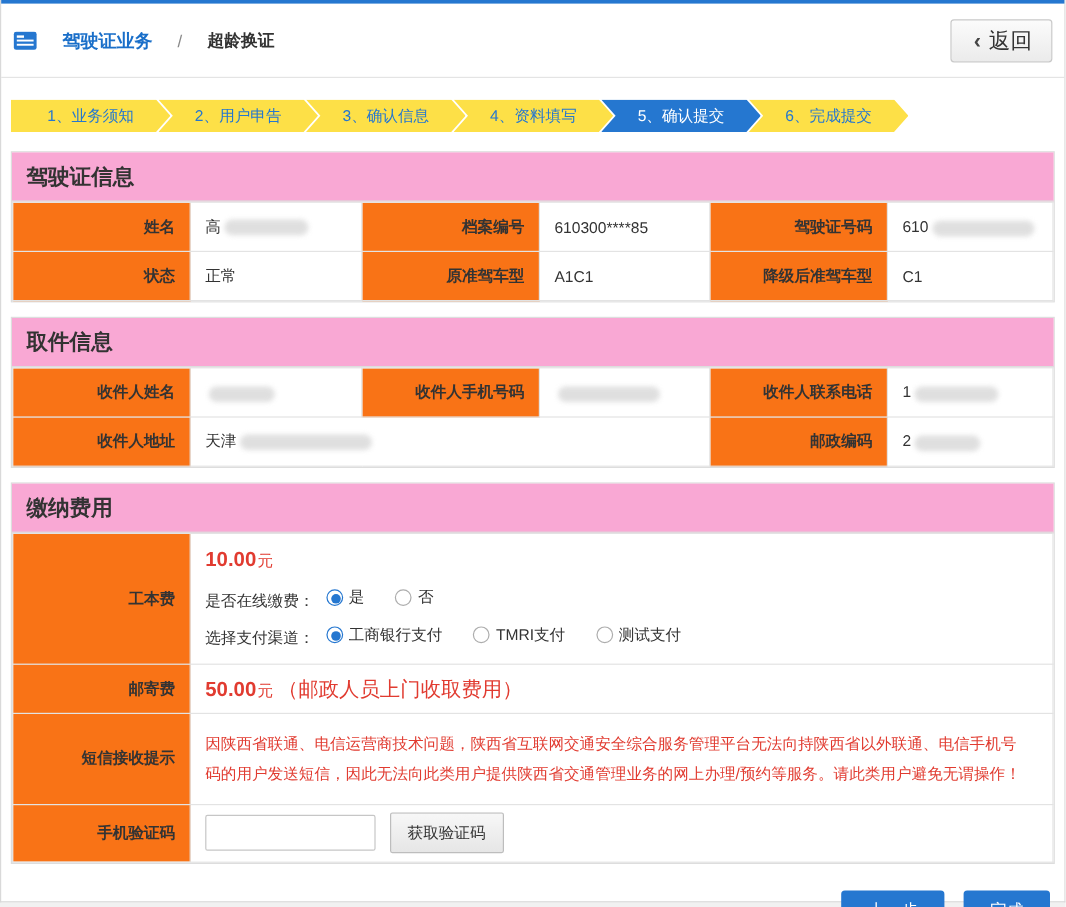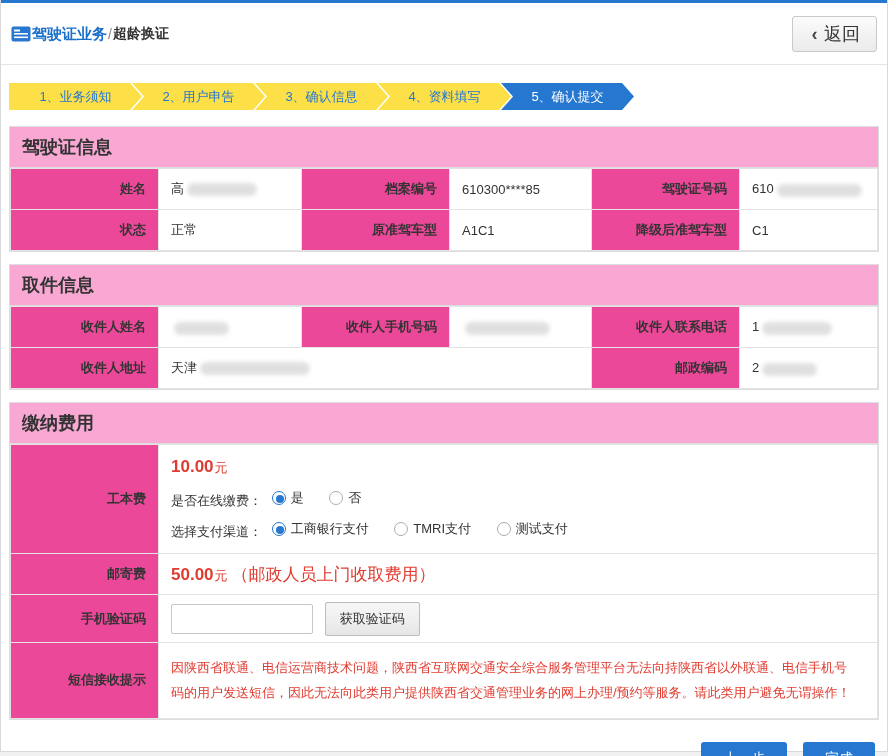--- a/index.html
+++ b/index.html
@@ -6,42 +6,42 @@
   html,body { width: 888px; height: 756px; overflow: hidden; }
   body {
     font-family: "Liberation Sans", "DejaVu Sans", sans-serif;
     font-size: 13px; color: #333; background: #f1f1f1;
   }
   .page { width: 888px; height: 752px; background: #fff; border: 1px solid #d9d9d9; border-top: none; }
   .topbar { height: 3px; background: #2577d0; }
 
   
   .header { display: flex; align-items: center; justify-content: space-between; padding: 13px 10px 12px 10px; border-bottom: 1px solid #e4e4e4; }
-  .header-left { display: flex; align-items: center; gap: 1px; }
+  .header-left { display: flex; align-items: center; gap: 21px; }
   .doc-icon { display: inline-flex; }
   .title { color: #1a6fc9; font-weight: bold; font-size: 15px; }
   .sep { color: #888; font-size: 14px; }
   .subtitle { color: #333; font-weight: bold; font-size: 14px; }
   .back-btn { cursor: pointer; border: 1px solid #c9c9c9; border-radius: 3px; background: linear-gradient(#fbfbfb, #ebebeb); padding: 5px 16px; font-size: 18px; color: #333; font-family: Liberation Mono, monospace; }
   .back-btn .chev { font-weight: bold; margin-right: 4px; color: #444; }
 
   
   .steps { display: flex; margin: 18px 8px 16px 8px; height: 27px; }
   .step { width: 133px; line-height: 27px; text-align: center; font-size: 13px; color: #2577d0; background: #fde047; cursor: pointer;
           clip-path: polygon(0 0, calc(100% - 12px) 0, 100% 50%, calc(100% - 12px) 100%, 0 100%, 12px 50%); }
   .step.first { clip-path: polygon(0 0, calc(100% - 12px) 0, 100% 50%, calc(100% - 12px) 100%, 0 100%); }
   .step + .step { margin-left: -10px; }
   .step.active { background: #2577d0; color: #fff; }
 
   
   .section { margin: 0 8px 12px 8px; border: 1px solid #ddd; }
   .section-title { background: #f9a8d4; border-bottom: 1px solid #ddd; padding: 8px 12px; font-weight: bold; color: #333; font-size: 18px; }
   table { width: 100%; border-collapse: collapse; table-layout: fixed; }
   td { border: 1px solid #e3e3e3; height: 41px; font-size: 13px; vertical-align: middle; }
-  td.lbl { background: #ec4899; text-align: right; padding-right: 12px; font-weight: bold; color: #333; }
+  td.lbl { background: #f97316; text-align: right; padding-right: 12px; font-weight: bold; color: #333; }
   td.val { background: #fff; text-align: left; padding-left: 12px; color: #333; }
 
   .blur { display: inline-block; height: 13px; border-radius: 7px; background: #dadada; filter: blur(2px); opacity: .85; vertical-align: middle; margin-left: 3px; } .w55 { width: 55px; } .w70 { width: 70px; } .w85 { width: 85px; } .w110 { width: 110px; }
 
   
   .fee-cell { padding: 12px 0 12px 12px; }
   .fee-line { margin-bottom: 12px; }
   .amount { color: #e13b30; font-weight: bold; font-size: 17px; }
   .yuan { color: #e13b30; font-size: 13px; margin-left: 1px; }
   .note { color: #e13b30; font-size: 17px; margin-left: 4px; }
@@ -86,20 +86,21 @@
       <span class="chev">‹</span><span>返回</span>
     </button>
   </div>
 
   <div class="steps">
     <div class="step first">1、业务须知</div>
     <div class="step">2、用户申告</div>
     <div class="step">3、确认信息</div>
     <div class="step">4、资料填写</div>
     <div class="step active">5、确认提交</div>
+    <div class="step">6、完成提交</div>
   </div>
 
   <div class="section">
     <div class="section-title">驾驶证信息</div>
     <table>
       <colgroup>
           <col style="width:148px">
           <col style="width:143px">
           <col style="width:148px">
           <col style="width:142px">
@@ -199,32 +200,32 @@
           </div>
         </td>
       </tr>
       <tr>
         <td class="lbl">邮寄费</td>
         <td class="val">
           <span class="amount">50.00</span><span class="yuan">元</span><span class="note">（邮政人员上门收取费用）</span>
         </td>
       </tr>
       <tr>
+        <td class="lbl">短信接收提示</td>
+        <td class="val sms-cell">
+          <p class="sms-tip">因陕西省联通、电信运营商技术问题，陕西省互联网交通安全综合服务管理平台无法向持陕西省以外联通、电信手机号码的用户发送短信，因此无法向此类用户提供陕西省交通管理业务的网上办理/预约等服务。请此类用户避免无谓操作！</p>
+        </td>
+      </tr>
+      <tr>
         <td class="lbl" style="height:48px">手机验证码</td>
         <td class="val">
           <input class="captcha-input" type="text" value="" style="">
           <button class="captcha-btn">获取验证码</button>
         </td>
       </tr>
-      <tr>
-        <td class="lbl">短信接收提示</td>
-        <td class="val sms-cell">
-          <p class="sms-tip">因陕西省联通、电信运营商技术问题，陕西省互联网交通安全综合服务管理平台无法向持陕西省以外联通、电信手机号码的用户发送短信，因此无法向此类用户提供陕西省交通管理业务的网上办理/预约等服务。请此类用户避免无谓操作！</p>
-        </td>
-      </tr>
     </tbody>
       </table>
   </div>
 
   <div class="footer">
     <button class="btn-primary">上一步</button>
     <button class="btn-primary">完成</button>
   </div>
 </div>
 

